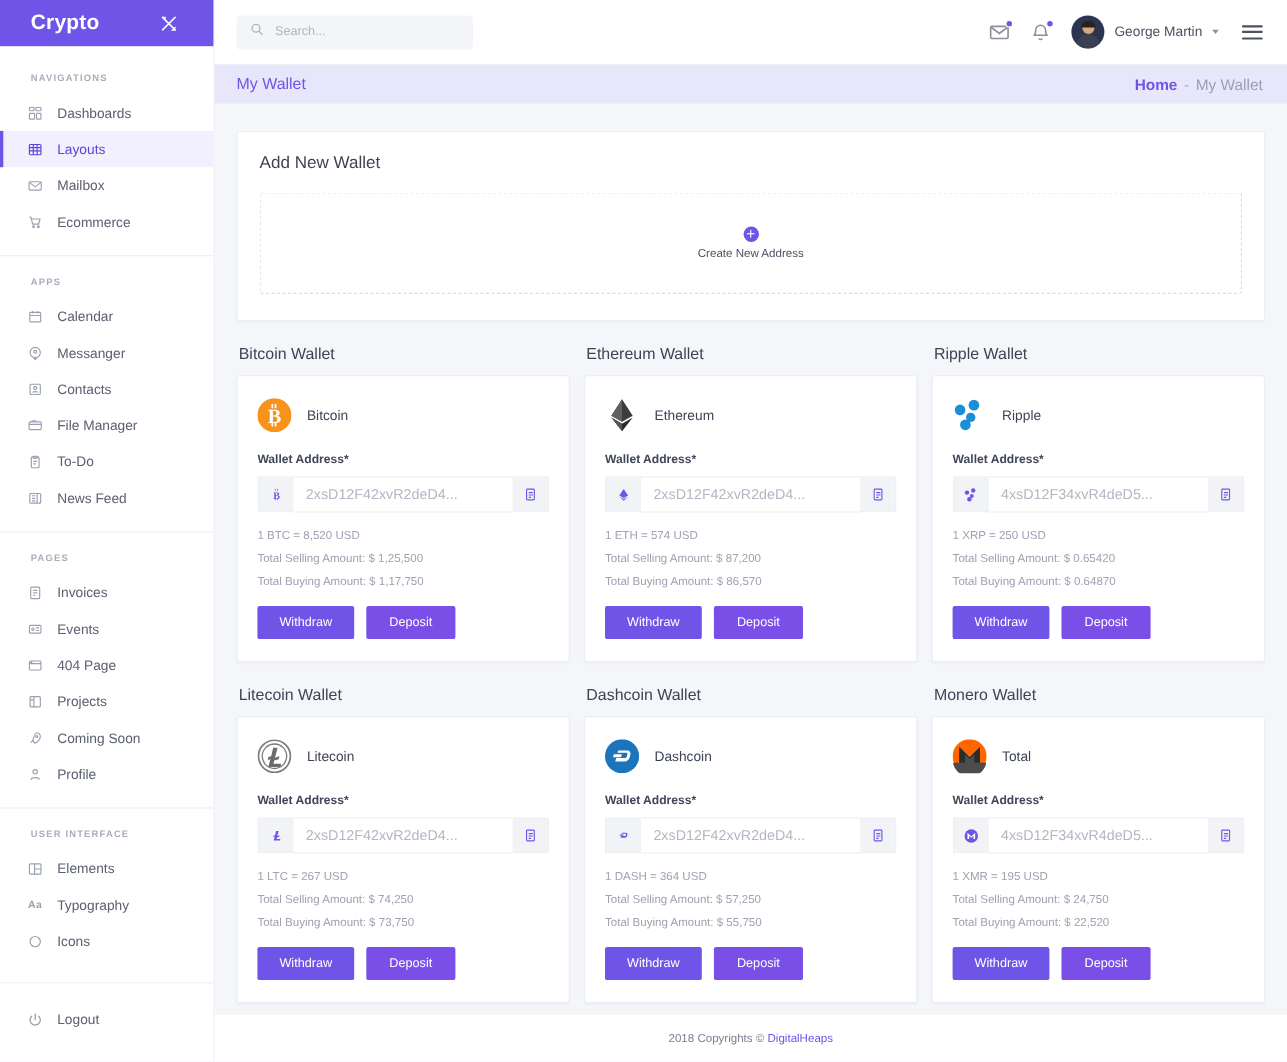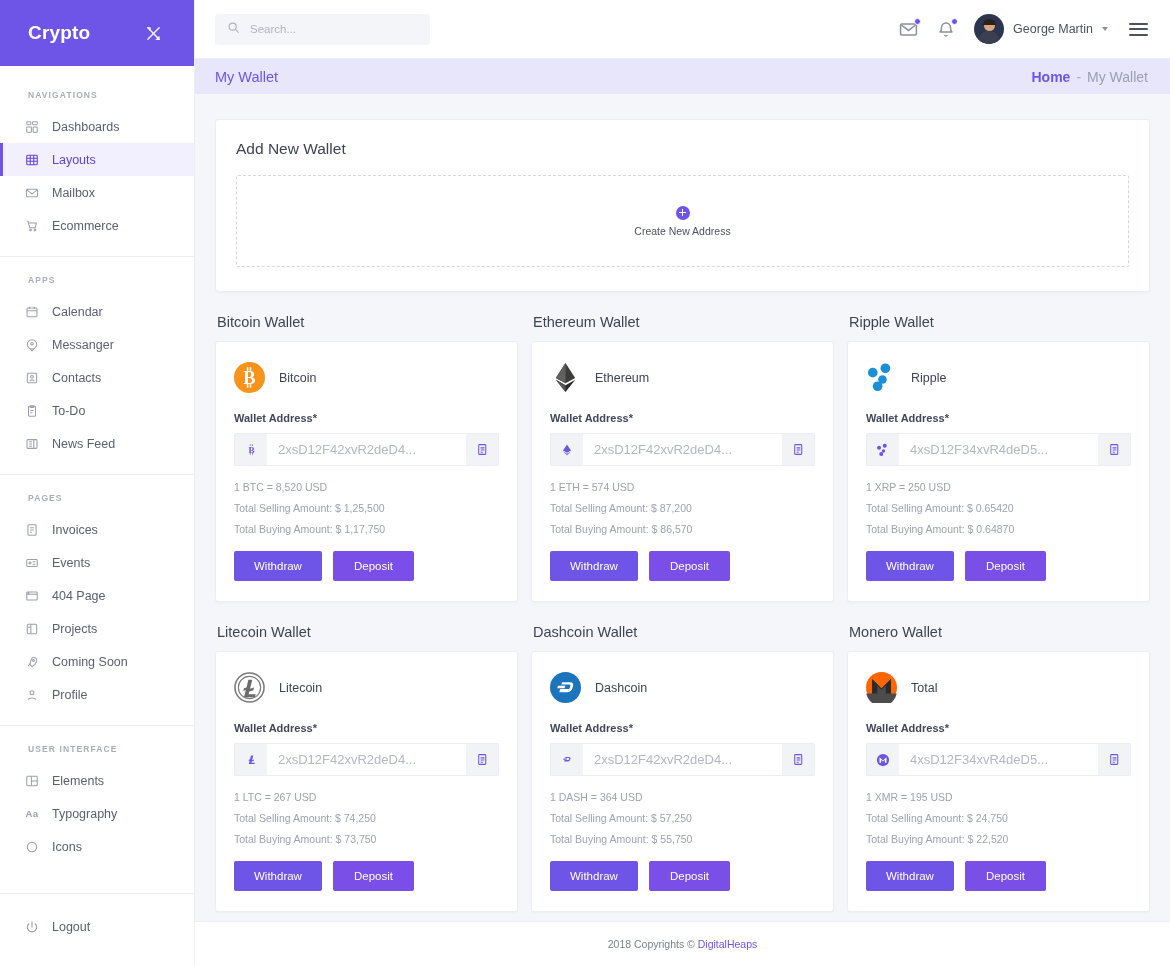--- a/index.html
+++ b/index.html
@@ -13,21 +13,21 @@
 
   
   .sidebar {
     width: 195px; min-width: 195px; height: 965px;
     background: #ffffff;
     border-right: 1px solid #eceef3;
     position: relative;
     display: flex; flex-direction: column;
   }
   .brand {
-    height: 66px; background: #6f54e8;
+    height: 42px; background: #6f54e8;
     display: flex; align-items: center; justify-content: space-between;
     padding: 0 32px 0 28px;
   }
   .brand-name {
     color: #fff; font-size: 19px; font-weight: 700; letter-spacing: .2px;
   }
   .brand-tool { color: #fff; opacity: .95; display: flex; }
   .nav-scroll { flex: 1; overflow: hidden; padding-top: 6px; }
   .nav-group-title {
     font-size: 8.5px; letter-spacing: 1.1px; color: #a9adbb;
@@ -244,20 +244,29 @@
         </div>
         <div class="nav-item">
           <span class="ico">
             <svg width="14" height="14" viewBox="0 0 24 24" fill="none" stroke="currentColor" stroke-width="1.8" stroke-linejoin="round">
               <rect x="4" y="4" width="16" height="16" rx="1.5"></rect>
               <circle cx="12" cy="10" r="2.4"></circle>
               <path d="M8 17c1-2.2 7-2.2 8 0"></path>
             </svg>
           </span>
           <span>Contacts</span>
+        </div>
+        <div class="nav-item">
+          <span class="ico">
+            <svg width="14" height="14" viewBox="0 0 24 24" fill="none" stroke="currentColor" stroke-width="1.8" stroke-linejoin="round">
+              <rect x="2.5" y="6" width="19" height="12" rx="1.5"></rect>
+              <path d="M2.5 10h19M7 6V4.5h6V6"></path>
+            </svg>
+          </span>
+          <span>File Manager</span>
         </div>
         <div class="nav-item">
           <span class="ico">
             <svg width="14" height="14" viewBox="0 0 24 24" fill="none" stroke="currentColor" stroke-width="1.8" stroke-linejoin="round">
               <rect x="6" y="4" width="12" height="17" rx="1.5"></rect>
               <path d="M9 3h6v3H9z"></path>
               <path d="M9 11h6M9 15h4"></path>
             </svg>
           </span>
           <span>To-Do</span>

